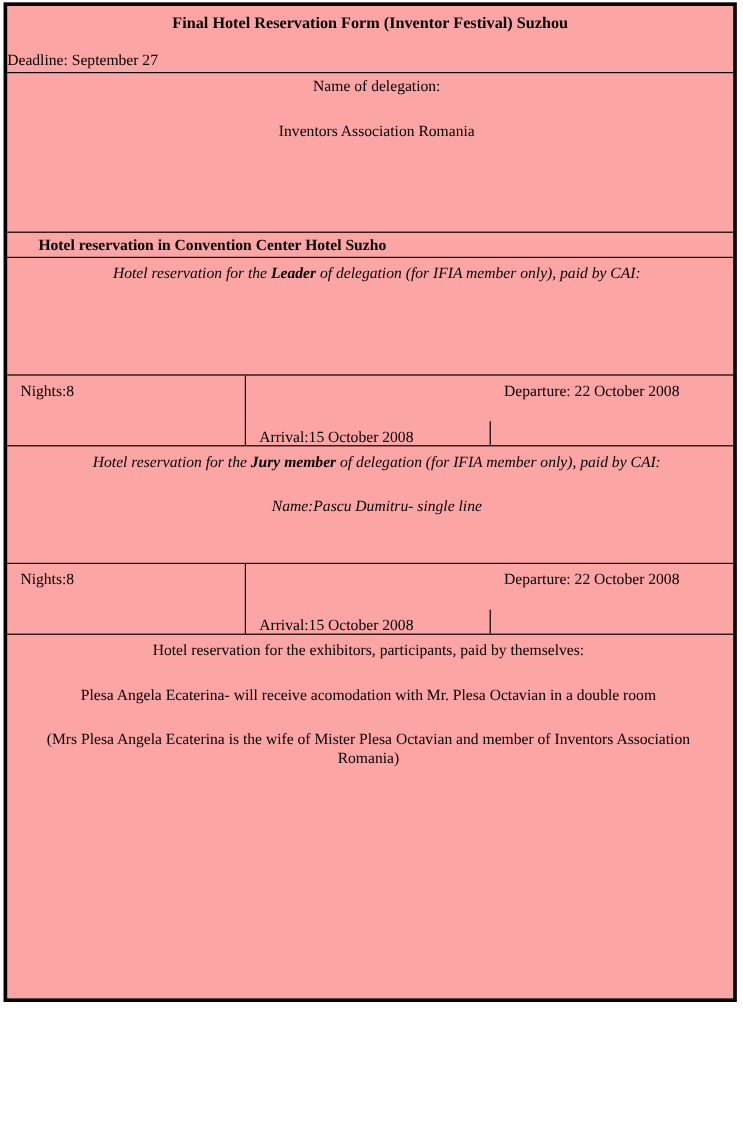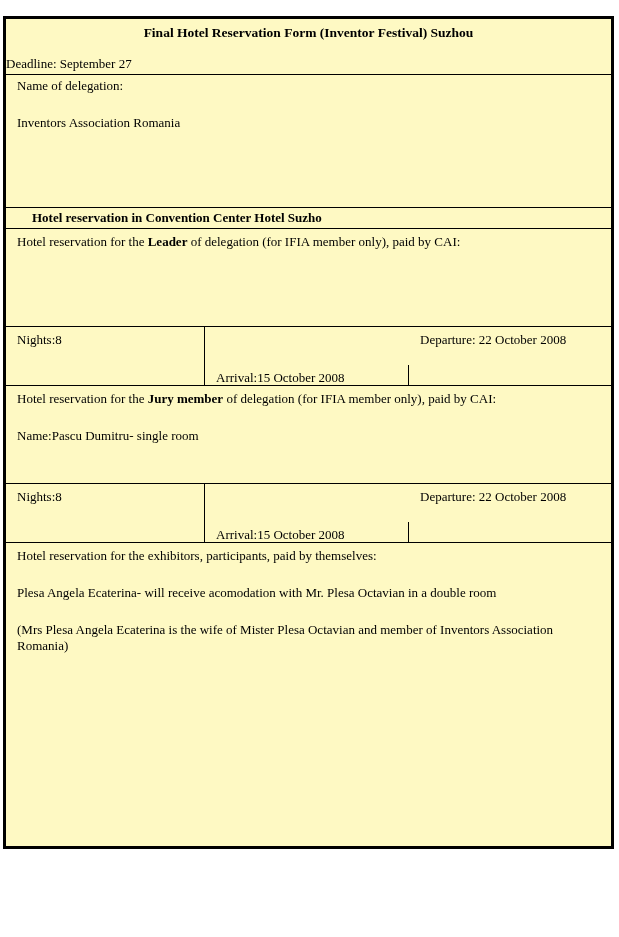--- a/index.html
+++ b/index.html
@@ -20,40 +20,41 @@
     width: 619px;
     height: 937px;
     background: #ffffff;
     box-sizing: border-box;
   }
 
   
   .form-table {
     position: absolute;
     left: 3px;
-    top: 16px;
+    top: 2px;
     width: 611px;
     height: 833px;
     border: 3px solid #000000;
     box-sizing: border-box;
-    background: #fef9c3;
+    background: #fca5a5;
   }
 
   .row {
     border-bottom: 1px solid #000000;
     box-sizing: border-box;
     position: relative;
   }
   .row.last {
     border-bottom: none;
   }
 
   .cell {
     box-sizing: border-box;
     padding: 3px 0 0 11px;
+    text-align: center;
   }
 
   
   .title-row { height: 56px; }
   .doc-title {
     text-align: center;
     font-weight: bold;
     font-size: 13.5px;
     line-height: 16px;
     padding-top: 6px;
@@ -78,21 +79,21 @@
   .section-title {
     font-weight: bold;
     font-size: 13px;
     line-height: 18px;
     padding-left: 26px;
     padding-top: 1px;
   }
 
   
   .desc-row { height: 98px; }
-  .desc-row .cell { padding-top: 5px; }
+  .desc-row .cell { padding-top: 5px; font-style: italic; }
 
   
   .split-row {
     height: 59px;
     display: flex;
   }
   .split-cell {
     box-sizing: border-box;
     padding: 5px 0 0 11px;
     font-size: 13px;
@@ -149,21 +150,21 @@
     <div class="row split-row">
       <div class="split-cell c1">Nights:8</div>
       <div class="split-cell c2">Arrival:15 October 2008</div>
       <div class="split-cell c3">Departure: 22 October 2008</div>
     </div>
 
     <div class="row desc-row">
       <div class="cell">
         <div class="line"><span>Hotel reservation for the </span><b>Jury member</b><span> of delegation (for IFIA member only), paid by CAI:</span></div>
         <div class="gap-line"></div>
-        <div class="line">Name:Pascu Dumitru- single room</div>
+        <div class="line">Name:Pascu Dumitru- single line</div>
       </div>
     </div>
 
     <div class="row split-row">
       <div class="split-cell c1">Nights:8</div>
       <div class="split-cell c2">Arrival:15 October 2008</div>
       <div class="split-cell c3">Departure: 22 October 2008</div>
     </div>
 
     <div class="row exhibitors-row last">

